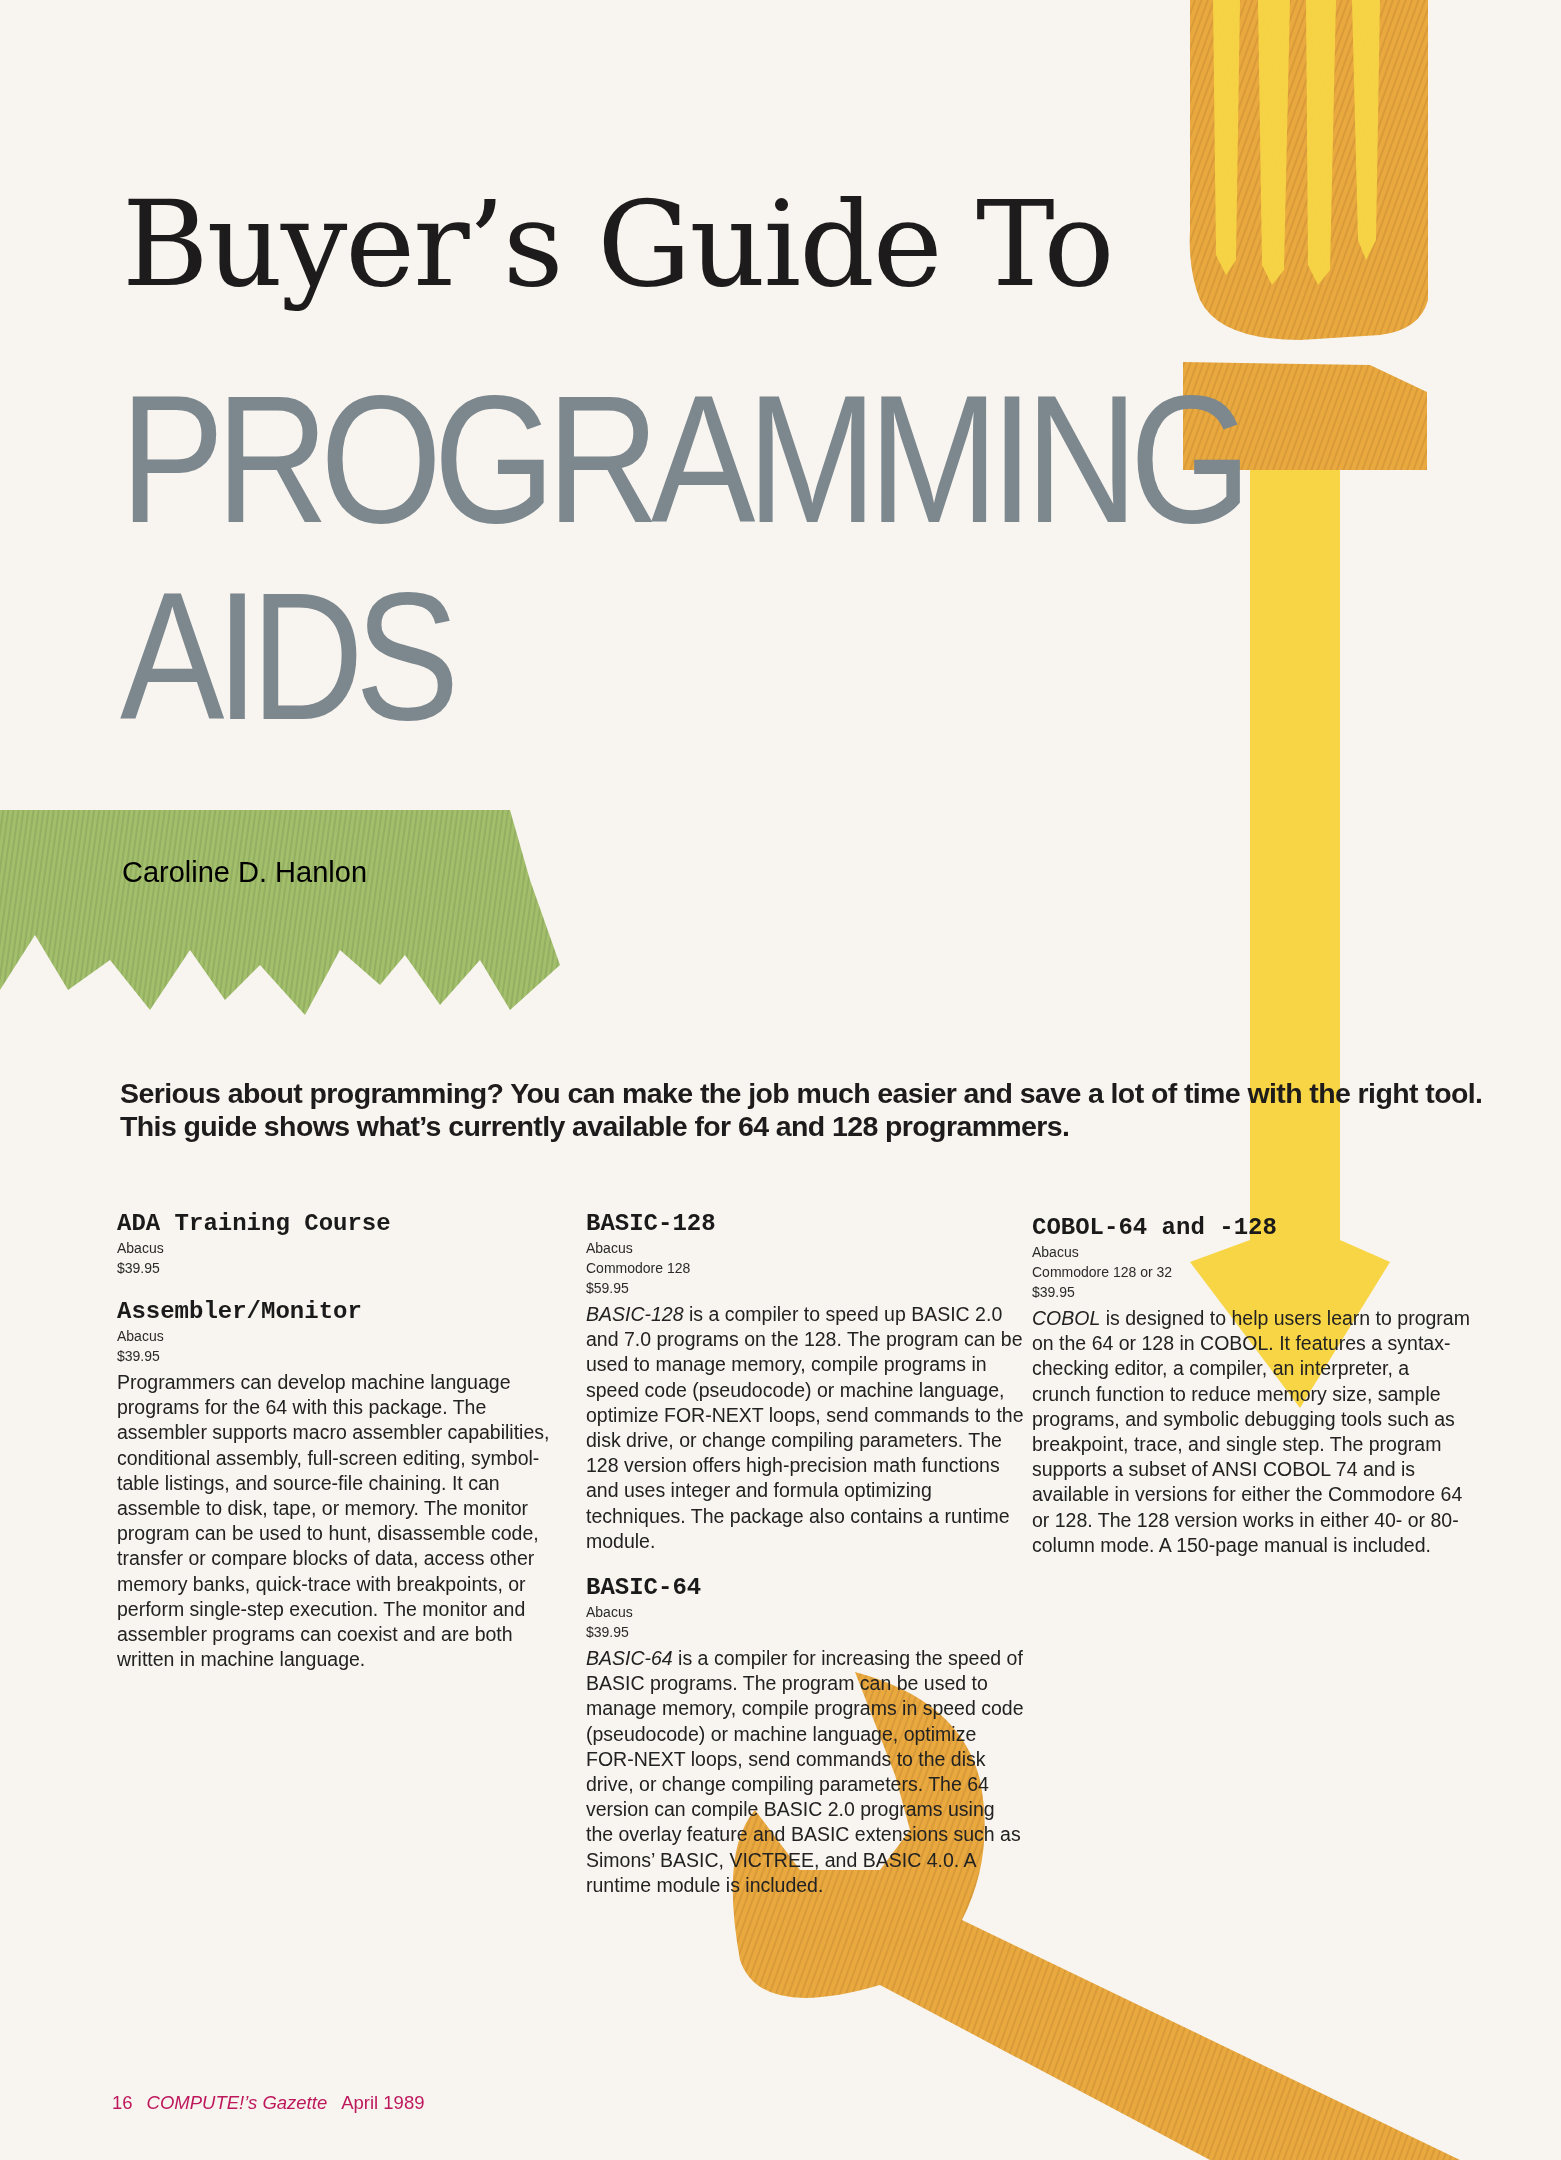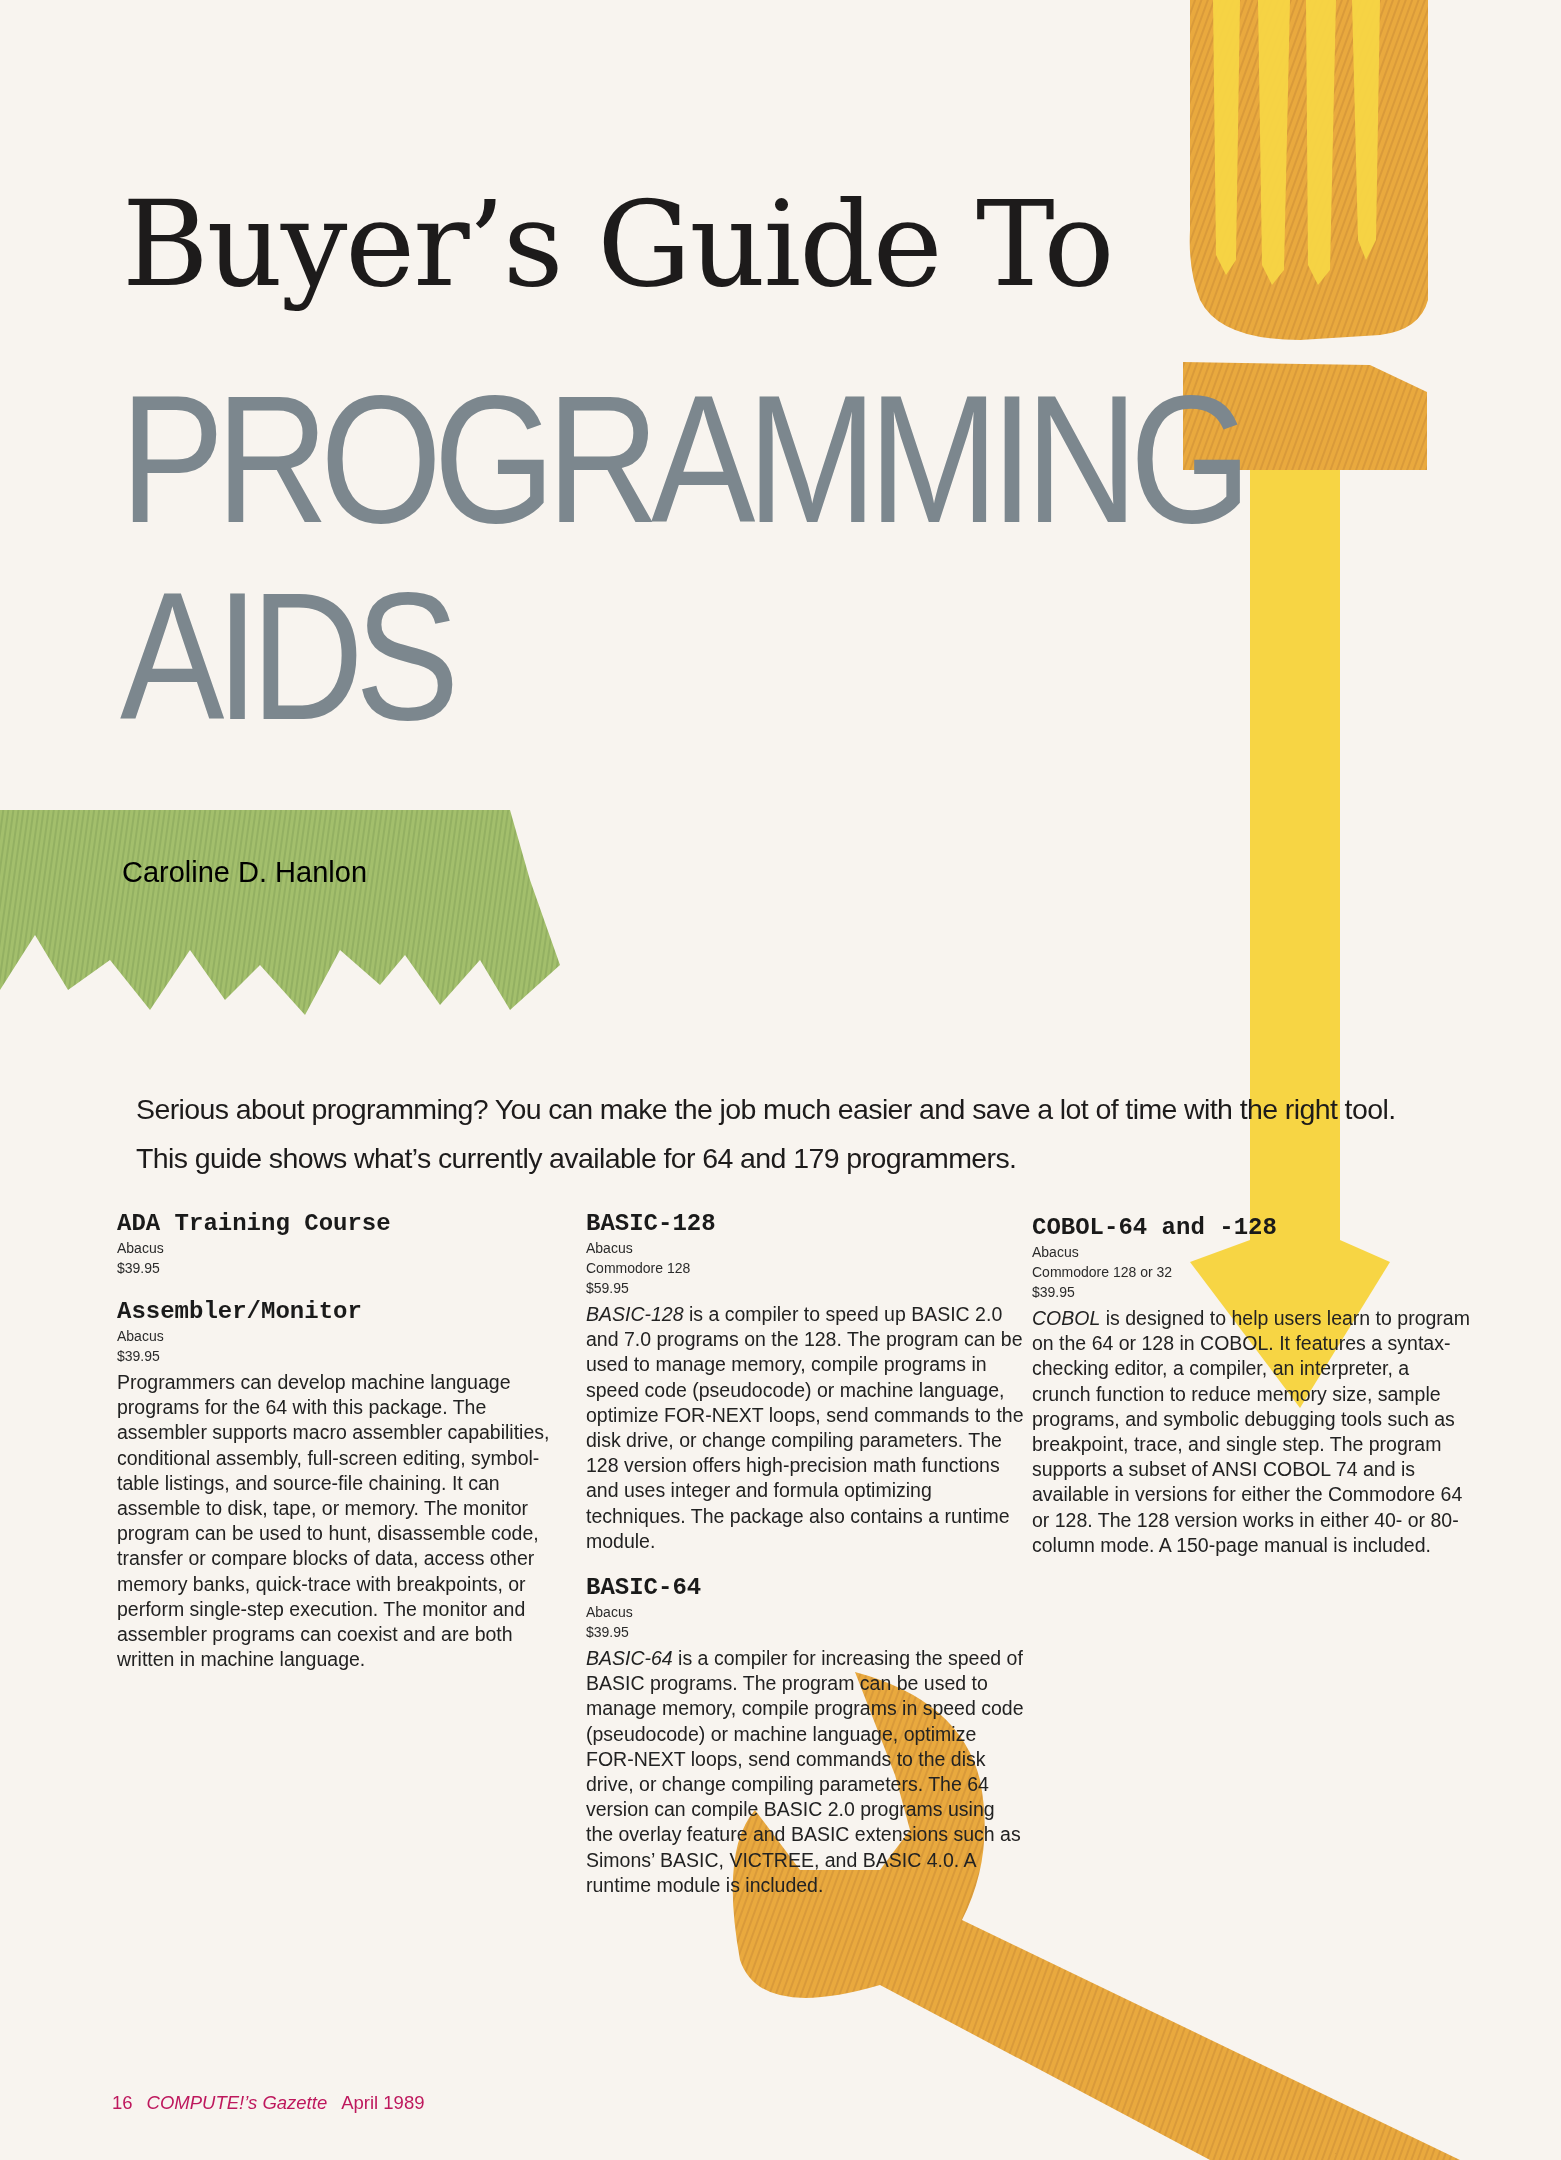--- a/index.html
+++ b/index.html
@@ -27,21 +27,21 @@
     .title-big.l2 { top: 565px; }
     .byline {
       position: absolute; left: 122px; top: 856px;
       font-size: 29px; color: #000000;
     }
     .intro {
       position: absolute; left: 120px; top: 1077px; width: 1400px;
       font-size: 28.5px; line-height: 33px; color: #1d1b1b;
       letter-spacing: -0.6px;
     }
-    .intro p { margin: 16px; }
+    .intro p { margin: 0; font-weight: bold; }
     .col {
       position: absolute; top: 1210px; width: 440px;
       font-size: 19.5px; line-height: 25.2px; color: #222;
     }
     .col.c1 { left: 117px; }
     .col.c2 { left: 586px; }
     .col.c3 { left: 1032px; top: 1214px; }
     .entry { margin-bottom: 20px; }
     .entry h3 {
       margin: 0; font-size: 24px; font-weight: bold; line-height: 28px; color: #1a1a1a; font-family: Liberation Mono, monospace;
@@ -90,21 +90,21 @@
   <path fill="url(#hatchO)" d="M855 1672 Q960 1700 980 1780 Q995 1855 962 1920 L1460 2160 L1210 2160 L880 1985 Q760 2020 740 1960 Q720 1850 755 1810 L800 1870 L880 1870 L910 1830 L895 1775 Z"></path>
 </svg>
 
 <div class="title-serif">Buyer’s Guide To</div>
 <div class="title-big l1">PROGRAMMING</div>
 <div class="title-big l2">AIDS</div>
 <div class="byline">Caroline D. Hanlon</div>
 
 <div class="intro">
   <p>Serious about programming? You can make the job much easier and save a lot of time with the right tool.</p>
-  <p>This guide shows what’s currently available for 64 and 179 programmers.</p>
+  <p>This guide shows what’s currently available for 64 and 128 programmers.</p>
 </div>
 
 <div class="col c1">
   <div class="entry">
     <h3>ADA Training Course</h3>
     <div class="meta">Abacus</div>
     <div class="meta">$39.95</div>
   </div>
   <div class="entry">
     <h3>Assembler/Monitor</h3>

